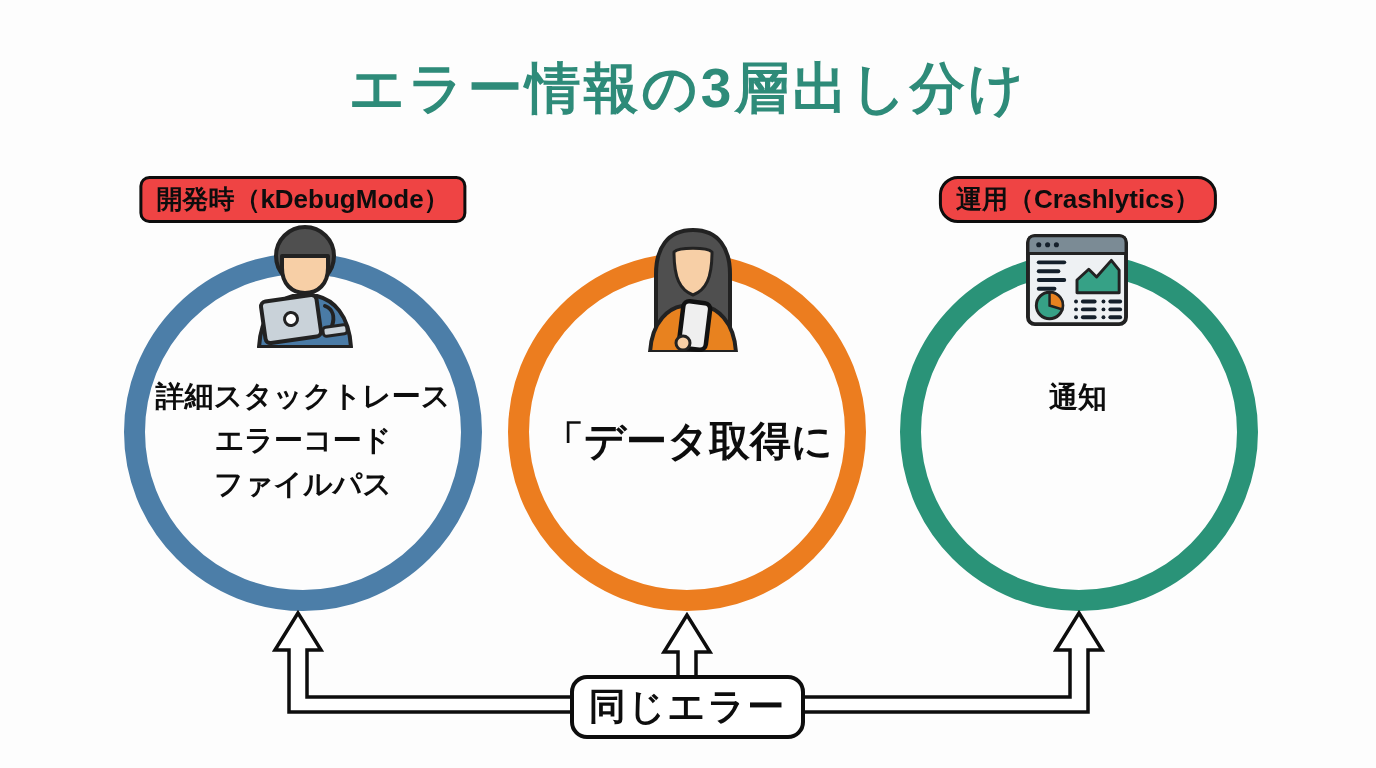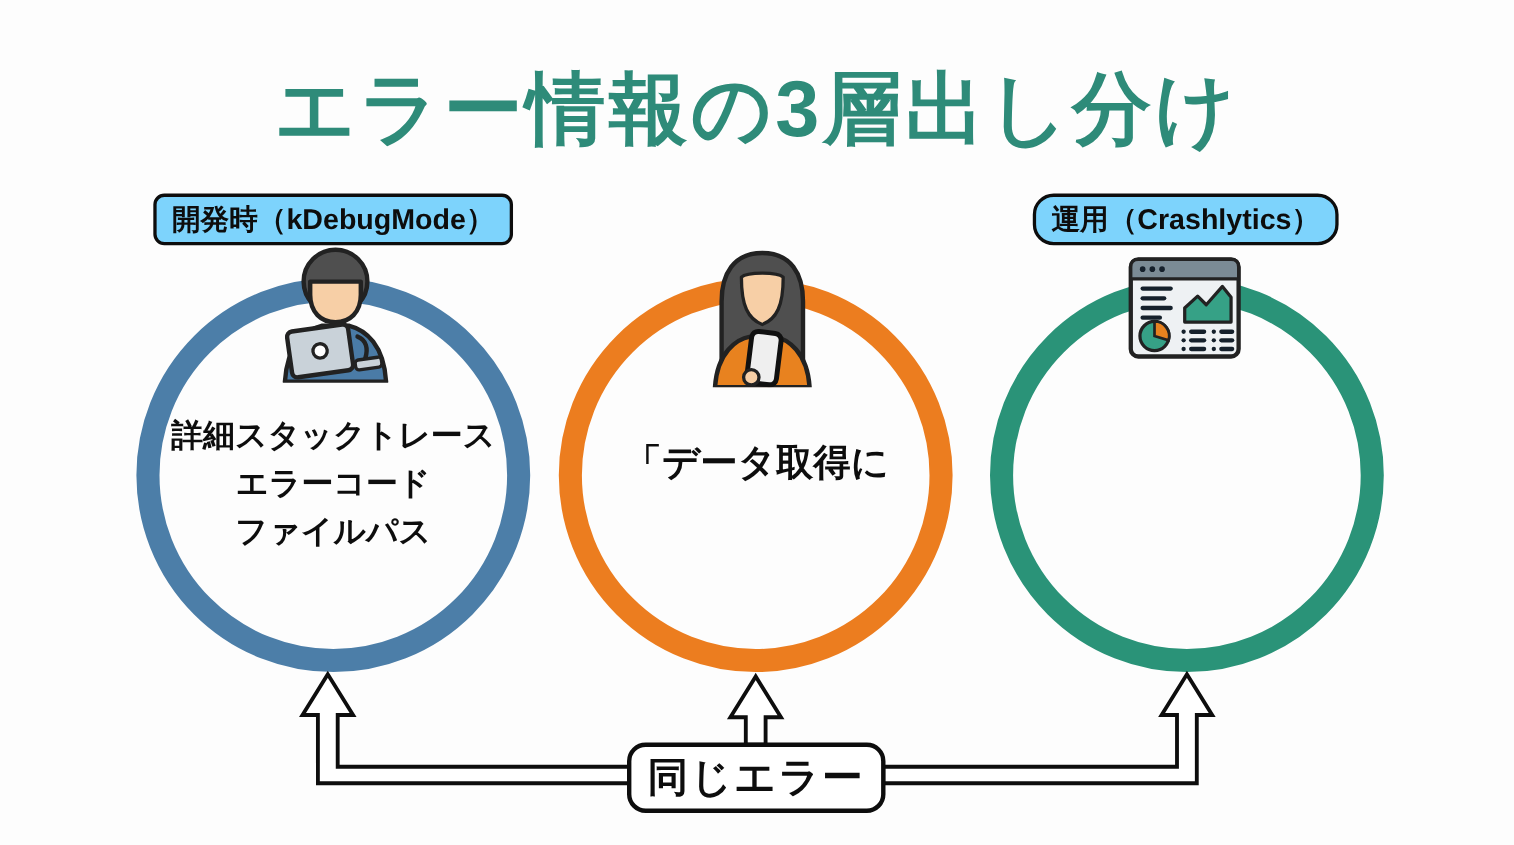--- a/index.html
+++ b/index.html
@@ -2,44 +2,44 @@
 <html><head>
 <meta charset="utf-8">
 <style>
   html,body{margin:0;padding:0;background:#fdfdfd;}
   .stage{
     position:relative;width:1376px;height:768px;overflow:hidden;
     background:#fdfdfd;font-family:"Liberation Sans",sans-serif;color:#0d0d0d;
   }
   .title{
     position:absolute;top:52px;left:0;width:100%;margin:0;
-    text-align:center;font-size:72px;font-weight:800;letter-spacing:3px;
+    text-align:center;font-size:55px;font-weight:800;letter-spacing:3px;
     color:#2e8b79;
   }
   .layer-label{
     position:absolute;top:176px;transform:translateX(-50%);
-    background:#7dd3fc;border:3px solid #0d0d0d;border-radius:10px;
+    background:#ef4444;border:3px solid #0d0d0d;border-radius:10px;
     padding:3px 14px;font-size:26px;font-weight:700;white-space:nowrap;z-index:3;
   }
   .label-dev{left:303px;}
   .label-user{left:688px;}
   .label-ops{left:1078px;border-radius:19px;}
   .ring{
     position:absolute;top:253px;width:358px;height:358px;border-radius:50%;
     box-sizing:border-box;background:transparent;z-index:0;
   }
   .ring-dev{left:124px;border:21px solid #4c7ea8;}
   .ring-user{left:508px;border:21px solid #ec7d1f;}
   .ring-ops{left:900px;border:21px solid #2a9378;}
   .circle-text{
     position:absolute;transform:translateX(-50%);
     text-align:center;font-weight:700;z-index:2;white-space:nowrap;
   }
   .text-dev{left:303px;top:374px;font-size:29px;line-height:44px;}
-  .text-user{left:688px;top:398px;font-size:34px;line-height:46px;}
+  .text-user{left:688px;top:418px;font-size:41px;line-height:46px;}
   .text-ops{left:1078px;top:376px;font-size:29px;line-height:43px;}
   .layer-icon{position:absolute;z-index:2;}
   .icon-dev{left:225px;top:216px;}
   .icon-user{left:628px;top:218px;}
   .icon-ops{left:1022px;top:230px;}
   .connectors{position:absolute;left:0;top:0;width:1376px;height:768px;z-index:1;}
   .same-error-box{
     position:absolute;left:570px;top:675px;width:235px;height:64px;
     box-sizing:border-box;background:#fff;border:4px solid #0d0d0d;border-radius:17px;
     display:flex;align-items:center;justify-content:center;
@@ -127,19 +127,20 @@
 
   <div class="circle-text text-dev">
     <div>詳細スタックトレース</div>
     <div>エラーコード</div>
     <div>ファイルパス</div>
   </div>
   <div class="circle-text text-user">
     <div>「データ取得に</div>
   </div>
   <div class="circle-text text-ops">
+    <div>通知</div>
   </div>
 
   <div class="same-error-box">
     <span>同じエラー</span>
   </div>
 
 </div>
 
 </body></html>

